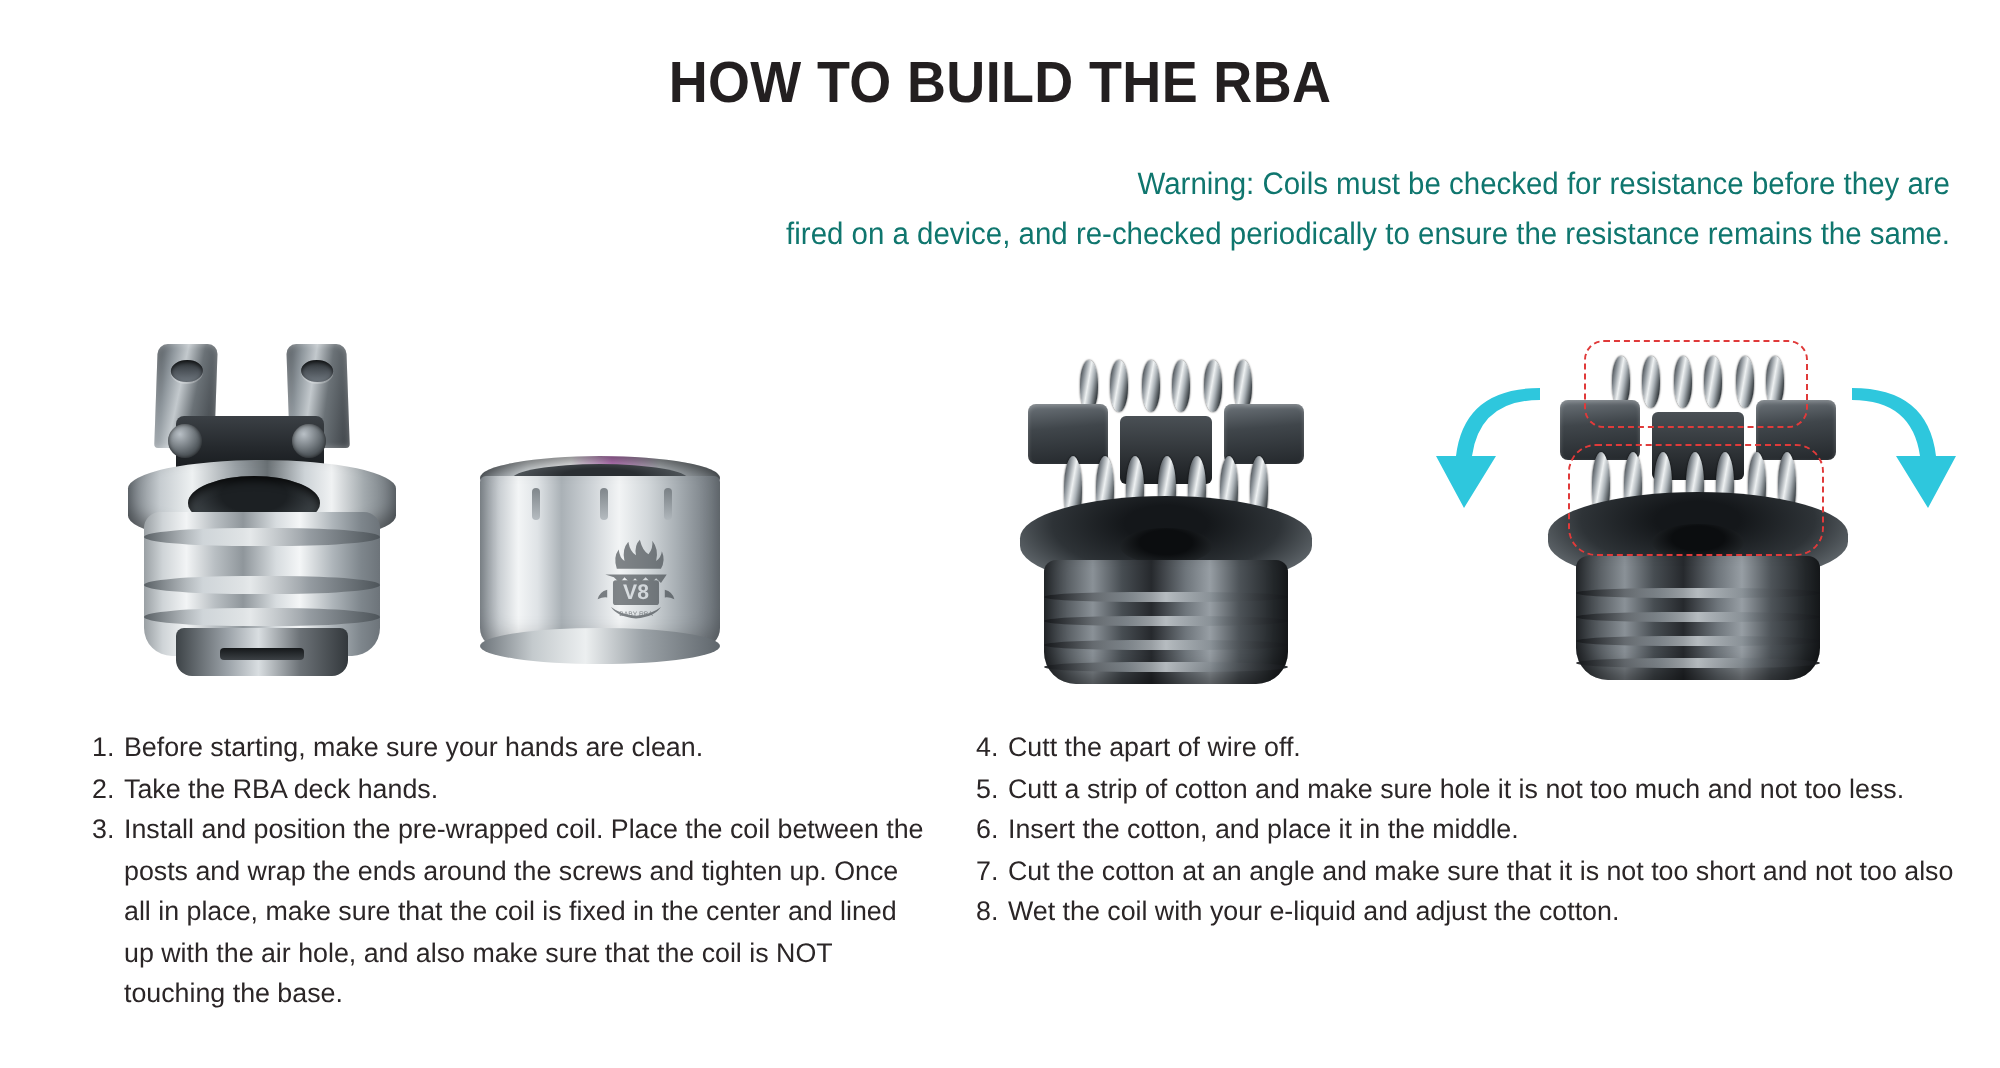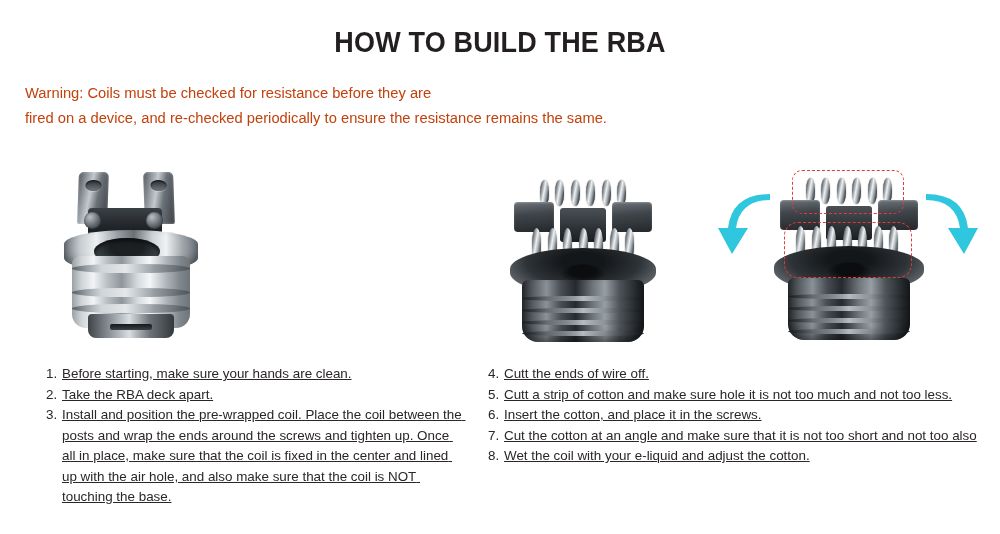--- a/index.html
+++ b/index.html
@@ -24,22 +24,22 @@
     text-align: center;
     font-size: 29px;
     font-weight: 700;
     letter-spacing: 0.2px;
     color: #231f20;
     transform: scaleX(0.93);
   }
   .warning {
     position: absolute;
     top: 80px; left: 0; right: 0;
-    text-align: left;
-    color: #c2410c;
+    text-align: right;
+    color: #0f766e;
   }
   .warning .wline {
     display: block;
     font-size: 15.5px;
     line-height: 25px;
     transform: scaleX(0.95);
   }
 
   
   .figures {
@@ -229,21 +229,21 @@
     font-size: 13.4px;
     line-height: 20.5px;
     color: #2b2627;
   }
   .steps .step {
     display: flex;
     align-items: flex-start;
     white-space: pre-wrap;
   }
   .steps .num { flex: 0 0 auto; width: 16px; }
-  .steps .txt { flex: 1 1 auto; text-decoration: underline; }
+  .steps .txt { flex: 1 1 auto; }
   #steps-left { left: 46px; top: 364px; width: 420px; }
   #steps-right { left: 488px; top: 364px; width: 512px; }
 </style>
 </head>
 <body>
 
 <div class="page">
 
   <div class="title">HOW TO BUILD THE RBA</div>
 
@@ -267,20 +267,41 @@
       <div class="collar metal-light"></div>
       <div class="bore"></div>
       <div class="barrel metal-light"></div>
       <div class="ring" style="top:96px"></div>
       <div class="ring" style="top:120px"></div>
       <div class="ring" style="top:136px"></div>
       <div class="base-plug"></div>
       <div class="slot"></div>
     </div>
 
+    <div class="fig" id="fig2">
+      <div class="sleeve-top"></div>
+      <div class="sleeve-inner"></div>
+      <div class="sleeve-body"></div>
+      <div class="notch n1"></div>
+      <div class="notch n2"></div>
+      <div class="notch n3"></div>
+      <div class="sleeve-bottom"></div>
+      <svg class="logo" viewBox="0 0 100 100">
+        <g fill="#3b4146">
+          <path d="M30 34 q-4-12 2-20 q1 9 6 12 q-3-12 4-20 q2 11 8 14 q-2-10 4-16 q3 12 9 15 q5-6 4-14 q7 9 4 21 q5-3 6-10 q4 10-1 18z"></path>
+          <path d="M18 40 h64 l-6 9 -5-5 -5 5 -6-6 -6 6 -5-5 -5 5 -6-6 -5 6 -6-6z"></path>
+          <rect x="26" y="46" width="48" height="26" rx="3"></rect>
+          <path d="M20 56 q-8 2-10 10 q6-3 10-2z"></path>
+          <path d="M80 56 q8 2 10 10 q-6-3-10-2z"></path>
+          <path d="M24 74 q6 10 26 12 q20-2 26-12 q-10 8-26 9 q-16-1-26-9z"></path>
+        </g>
+        <text x="50" y="66" text-anchor="middle" font-family="Liberation Sans, sans-serif" font-size="22" font-weight="700" fill="#cfd4d8">V8</text>
+        <text x="50" y="83" text-anchor="middle" font-family="Liberation Sans, sans-serif" font-size="7" fill="#3b4146">BABY RBA</text>
+      </svg>
+    </div>
 
     <div class="fig deck" id="fig3">
       <div class="coil top">
         <span class="w"></span>
           <span class="w"></span>
           <span class="w"></span>
         <span class="w"></span>
           <span class="w"></span>
           <span class="w"></span>
       </div>
@@ -347,40 +368,40 @@
 
   </div>
 
   <div class="steps" id="steps-left">
     <div class="step">
       <span class="num">1.</span>
       <span class="txt">Before starting, make sure your hands are clean.</span>
     </div>
     <div class="step">
       <span class="num">2.</span>
-      <span class="txt">Take the RBA deck apart.</span>
+      <span class="txt">Take the RBA deck hands.</span>
     </div>
     <div class="step">
       <span class="num">3.</span>
       <span class="txt">Install and position the pre-wrapped coil. Place the coil between the posts and wrap the ends around the screws and tighten up. Once all in place, make sure that the coil is fixed in the center and lined up with the air hole, and also make sure that the coil is NOT touching the base.</span>
     </div>
   </div>
 
   <div class="steps" id="steps-right">
     <div class="step">
       <span class="num">4.</span>
-      <span class="txt">Cutt the ends of wire off.</span>
+      <span class="txt">Cutt the apart of wire off.</span>
     </div>
     <div class="step">
       <span class="num">5.</span>
       <span class="txt">Cutt a strip of cotton and make sure hole it is not too much and not too less.</span>
     </div>
     <div class="step">
       <span class="num">6.</span>
-      <span class="txt">Insert the cotton, and place it in the screws.</span>
+      <span class="txt">Insert the cotton, and place it in the middle.</span>
     </div>
     <div class="step">
       <span class="num">7.</span>
       <span class="txt">Cut the cotton at an angle and make sure that it is not too short and not too also</span>
     </div>
     <div class="step">
       <span class="num">8.</span>
       <span class="txt">Wet the coil with your e-liquid and adjust the cotton.</span>
     </div>
   </div>

